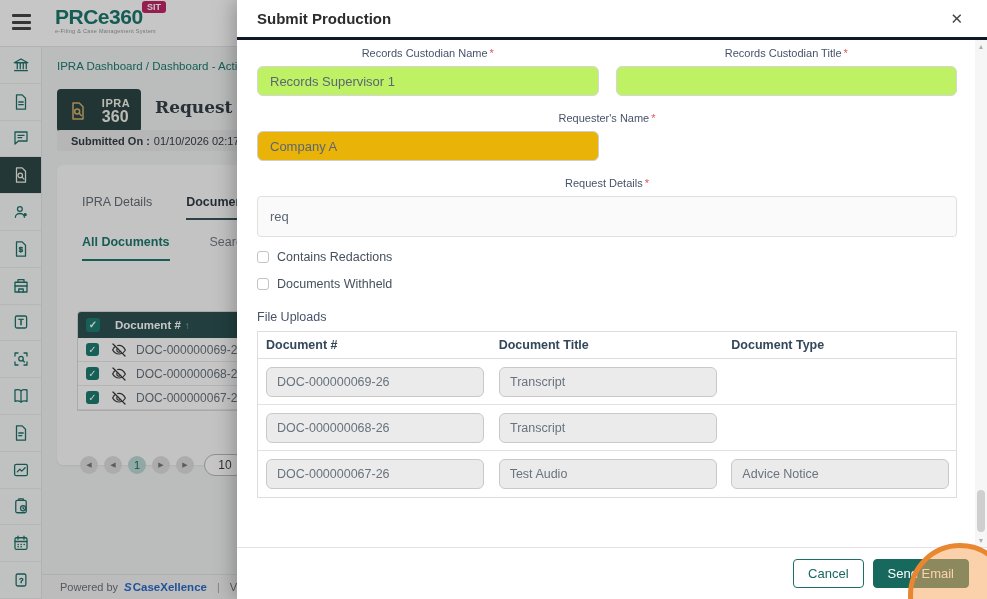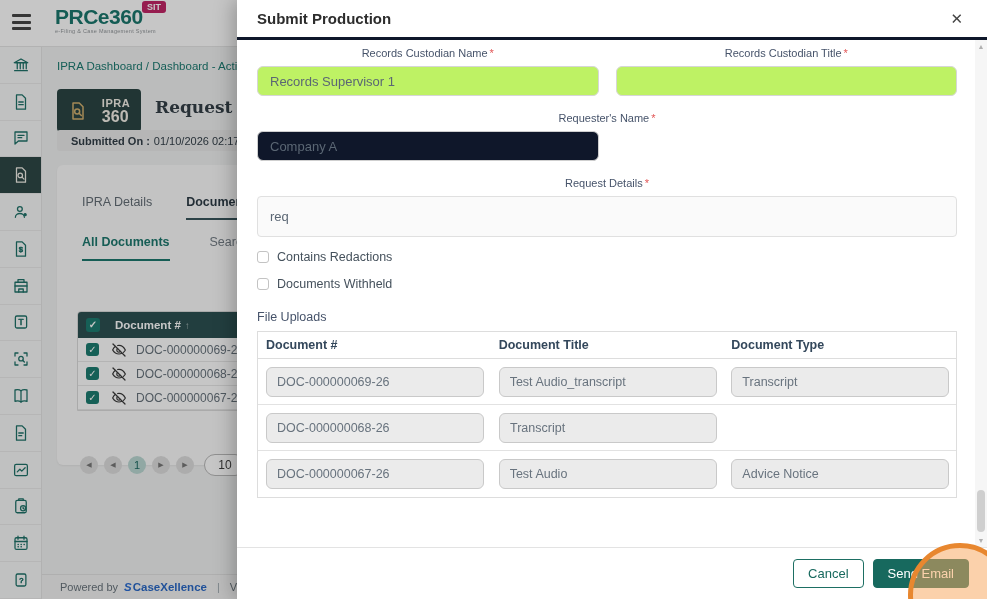--- a/index.html
+++ b/index.html
@@ -67,21 +67,21 @@
   .modal-header { position:absolute; left:0; top:0; right:0; height:40px; border-bottom:3px solid #0f172a; display:flex; align-items:center; padding:0 20px; }
   .modal-title { font-size:15px; font-weight:bold; color:#2d2d2d; }
   .modal-close { position:absolute; right:24px; top:11px; font-size:15px; color:#444; cursor:pointer; line-height:1; }
   .modal-body { position:absolute; left:0; top:40px; width:738px; bottom:52px; padding:7px 18px 0 20px; overflow:hidden; }
 
   .form-row2 { display:flex; gap:17px; }
   .fcol { width:342px; }
   .flabel { font-size:11px; color:#46536a; margin-bottom:7px;text-align:center; }
   .req-star { color:#e25555; margin-left:2px; }
   .tinput { width:100%; height:30px; border:1px solid #d6d6d6; border-radius:6px; padding:0 12px; font-size:13px; color:#5b6774; background:#bef264; font-family:"Liberation Sans",sans-serif; outline:none; }
-  .tinput.disabled { background:#0f172a; border-color:#cfcfcf; }
+  .tinput.disabled { background:#eab308; border-color:#cfcfcf; }
   .tarea { width:700px; height:41px; background:#fafafa; border:1px solid #e0e0e0; border-radius:4px; padding:12px 12px 0 12px; font-size:13px; color:#5b6774; }
   .cbrow { display:flex; align-items:center; gap:8px; margin-top:13px; }
   .cbox { width:12px; height:12px; border:1.5px solid #c3c3c3; border-radius:3px; background:#fff; cursor:pointer; flex:0 0 auto; }
   .cblabel { font-size:12.5px; color:#45515c; }
 
   .fu-label { font-size:12.5px; color:#46536a; margin-top:19px; }
   .fu-table { width:700px; border:1px solid #dddddd; margin-top:7px; }
   .fu-head { display:flex; height:27px; align-items:center; border-bottom:1px solid #dddddd; }
   .fu-head .fu-col { font-size:12.5px; font-weight:bold; color:#33475b; }
   .fu-col { width:233px; padding-left:8px; }
@@ -351,23 +351,20 @@
         <div class="fu-head">
           <div class="fu-col">Document #</div>
           <div class="fu-col">Document Title</div>
           <div class="fu-col">Document Type</div>
         </div>
         <div class="fu-row">
           <div class="fu-col">
               <div class="fu-input">DOC-000000069-26</div>
             </div>
           <div class="fu-col">
-              <div class="fu-input">Test Audio_transcript</div>
-            </div>
-          <div class="fu-col">
               <div class="fu-input">Transcript</div>
             </div>
         </div>
         <div class="fu-row">
           <div class="fu-col">
               <div class="fu-input">DOC-000000068-26</div>
             </div>
           <div class="fu-col">
               <div class="fu-input">Transcript</div>
             </div>

